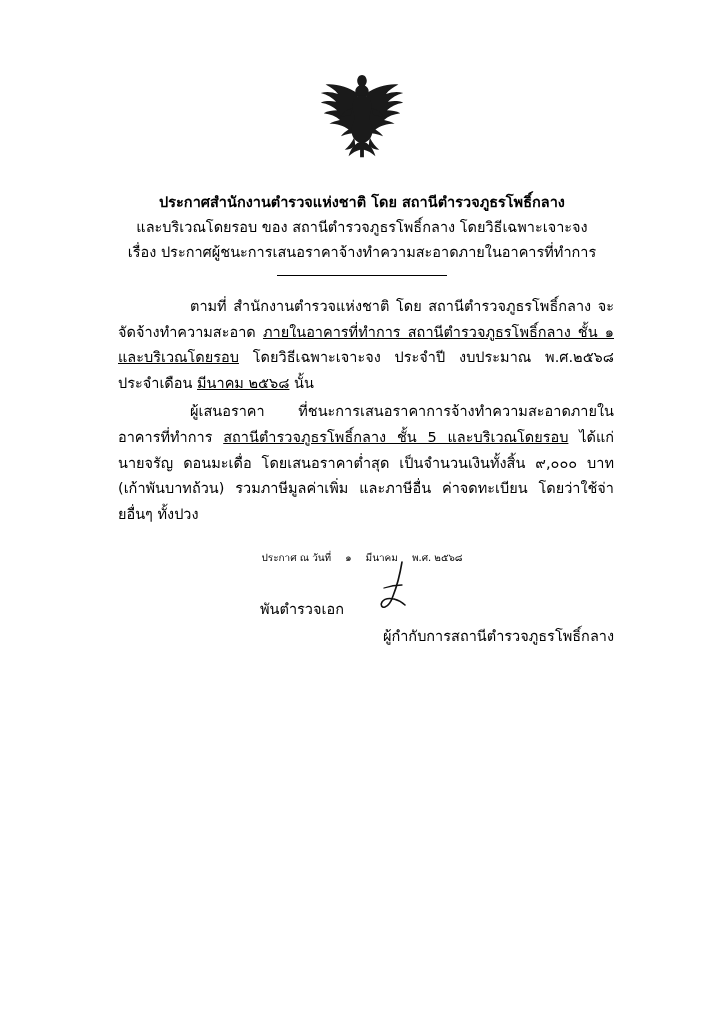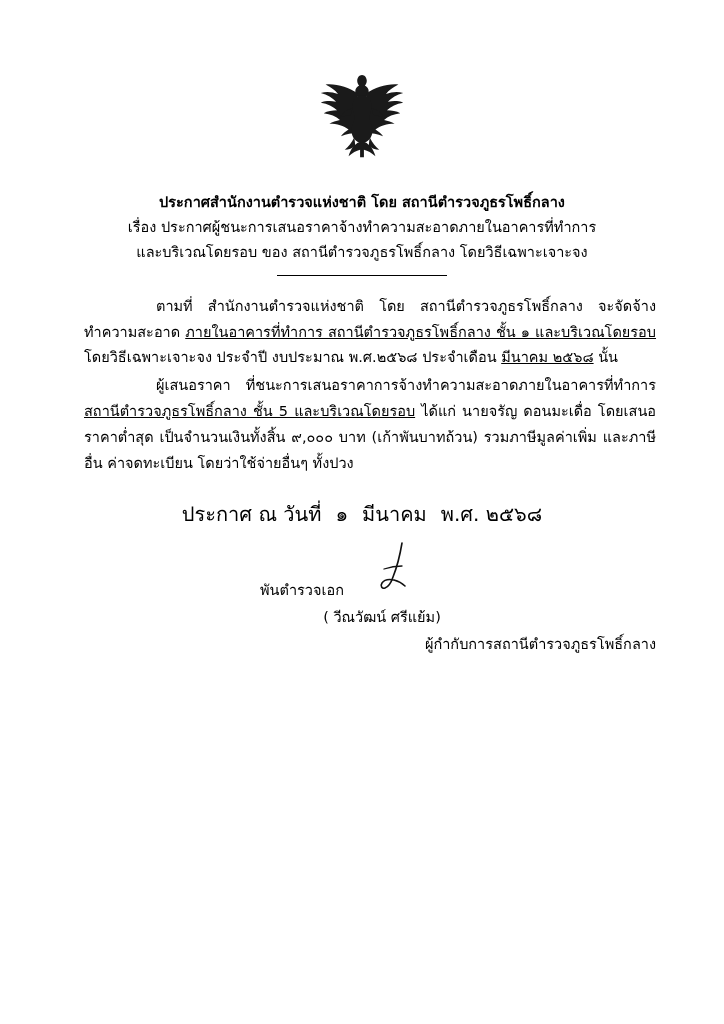--- a/index.html
+++ b/index.html
@@ -14,21 +14,21 @@
     color: #000000;
     position: relative;
     overflow: hidden;
   }
   .page {
     position: relative;
     width: 724px;
     height: 1024px;
     background: #ffffff;
     box-sizing: border-box;
-    padding: 0 68px;
+    padding: 0 110px;
   }
   
   .emblem-wrap {
     width: 100%;
     display: flex;
     justify-content: center;
     padding-top: 72px;
   }
   .emblem {
     width: 96px;
@@ -60,39 +60,39 @@
   }
   
   .body-block {
     margin-top: 18px;
     font-size: 14.5px;
     line-height: 1.78;
     text-align: justify;
     text-justify: inter-word;
   }
   .para {
-    margin: 0 0 2px 16px;
+    margin: 0 0 2px 8px;
     text-indent: 72px;
   }
   .u {
     text-decoration: underline;
   }
   
   .date-line {
     margin-top: 22px;
     text-align: center;
-    font-size: 20px;
+    font-size: 10px;
   }
   .date-line .gap {
     display: inline-block;
     width: 14px;
   }
   
   .sign-block {
-    margin-top: 47px;
+    margin-top: 31px;
     font-size: 14.5px;
     line-height: 1.85;
     position: relative;
   }
   .sign-row {
     display: flex;
     justify-content: center;
     position: relative;
   }
   .sign-rank {
@@ -138,22 +138,22 @@
         <path d="M50 72 c-7 2 -12 8 -14 16 c4 -4 8 -6 12 -7 l0 8 l4 0 l0 -8 c4 1 8 3 12 7 c-2 -8 -7 -14 -14 -16 z"></path>
 
         <path d="M42 68 c-3 6 -6 10 -10 13 c4 0 8 -1 11 -4 z"></path>
         <path d="M58 68 c3 6 6 10 10 13 c-4 0 -8 -1 -11 -4 z"></path>
       </g>
     </svg>
   </div>
 
   <div class="heading-block">
     <div class="h-main">ประกาศสำนักงานตำรวจแห่งชาติ โดย สถานีตำรวจภูธรโพธิ์กลาง</div>
+    <div class="h-sub">และบริเวณโดยรอบ ของ สถานีตำรวจภูธรโพธิ์กลาง โดยวิธีเฉพาะเจาะจง</div>
     <div class="h-sub">เรื่อง ประกาศผู้ชนะการเสนอราคาจ้างทำความสะอาดภายในอาคารที่ทำการ</div>
-    <div class="h-sub">และบริเวณโดยรอบ ของ สถานีตำรวจภูธรโพธิ์กลาง โดยวิธีเฉพาะเจาะจง</div>
     <div class="rule-wrap">
       <div class="rule"></div>
     </div>
   </div>
 
   <div class="body-block">
 
     <p class="para">
       <span>ตามที่ สำนักงานตำรวจแห่งชาติ โดย สถานีตำรวจภูธรโพธิ์กลาง จะจัดจ้างทำความสะอาด</span>
       <span class="u">ภายในอาคารที่ทำการ สถานีตำรวจภูธรโพธิ์กลาง ชั้น ๑ และบริเวณโดยรอบ</span><span> โดยวิธีเฉพาะเจาะจง ประจำปี</span>
@@ -174,17 +174,16 @@
   </div>
 
   <div class="sign-block">
     <div class="sign-row">
       <span class="sign-rank">พันตำรวจเอก</span>
       <svg class="sign-scribble" viewBox="0 0 40 52" aria-label="handwritten signature">
         <path d="M30 4 C28 16 25 28 21 38 C19 44 16 48 13 49 C10 50 8 47 10 44 C12 41 17 40 22 41 C26 42 30 44 33 47" fill="none" stroke="#111111" stroke-width="1.6" stroke-linecap="round"></path>
         <path d="M12 30 C18 28 24 27 30 27" fill="none" stroke="#111111" stroke-width="1.3" stroke-linecap="round"></path>
       </svg>
     </div>
-    <div class="sign-name">( วีณวัฒน์  ศรีแย้ม)</div>
     <div class="sign-title">ผู้กำกับการสถานีตำรวจภูธรโพธิ์กลาง</div>
   </div>
 
 </div>
 
 </body></html>

